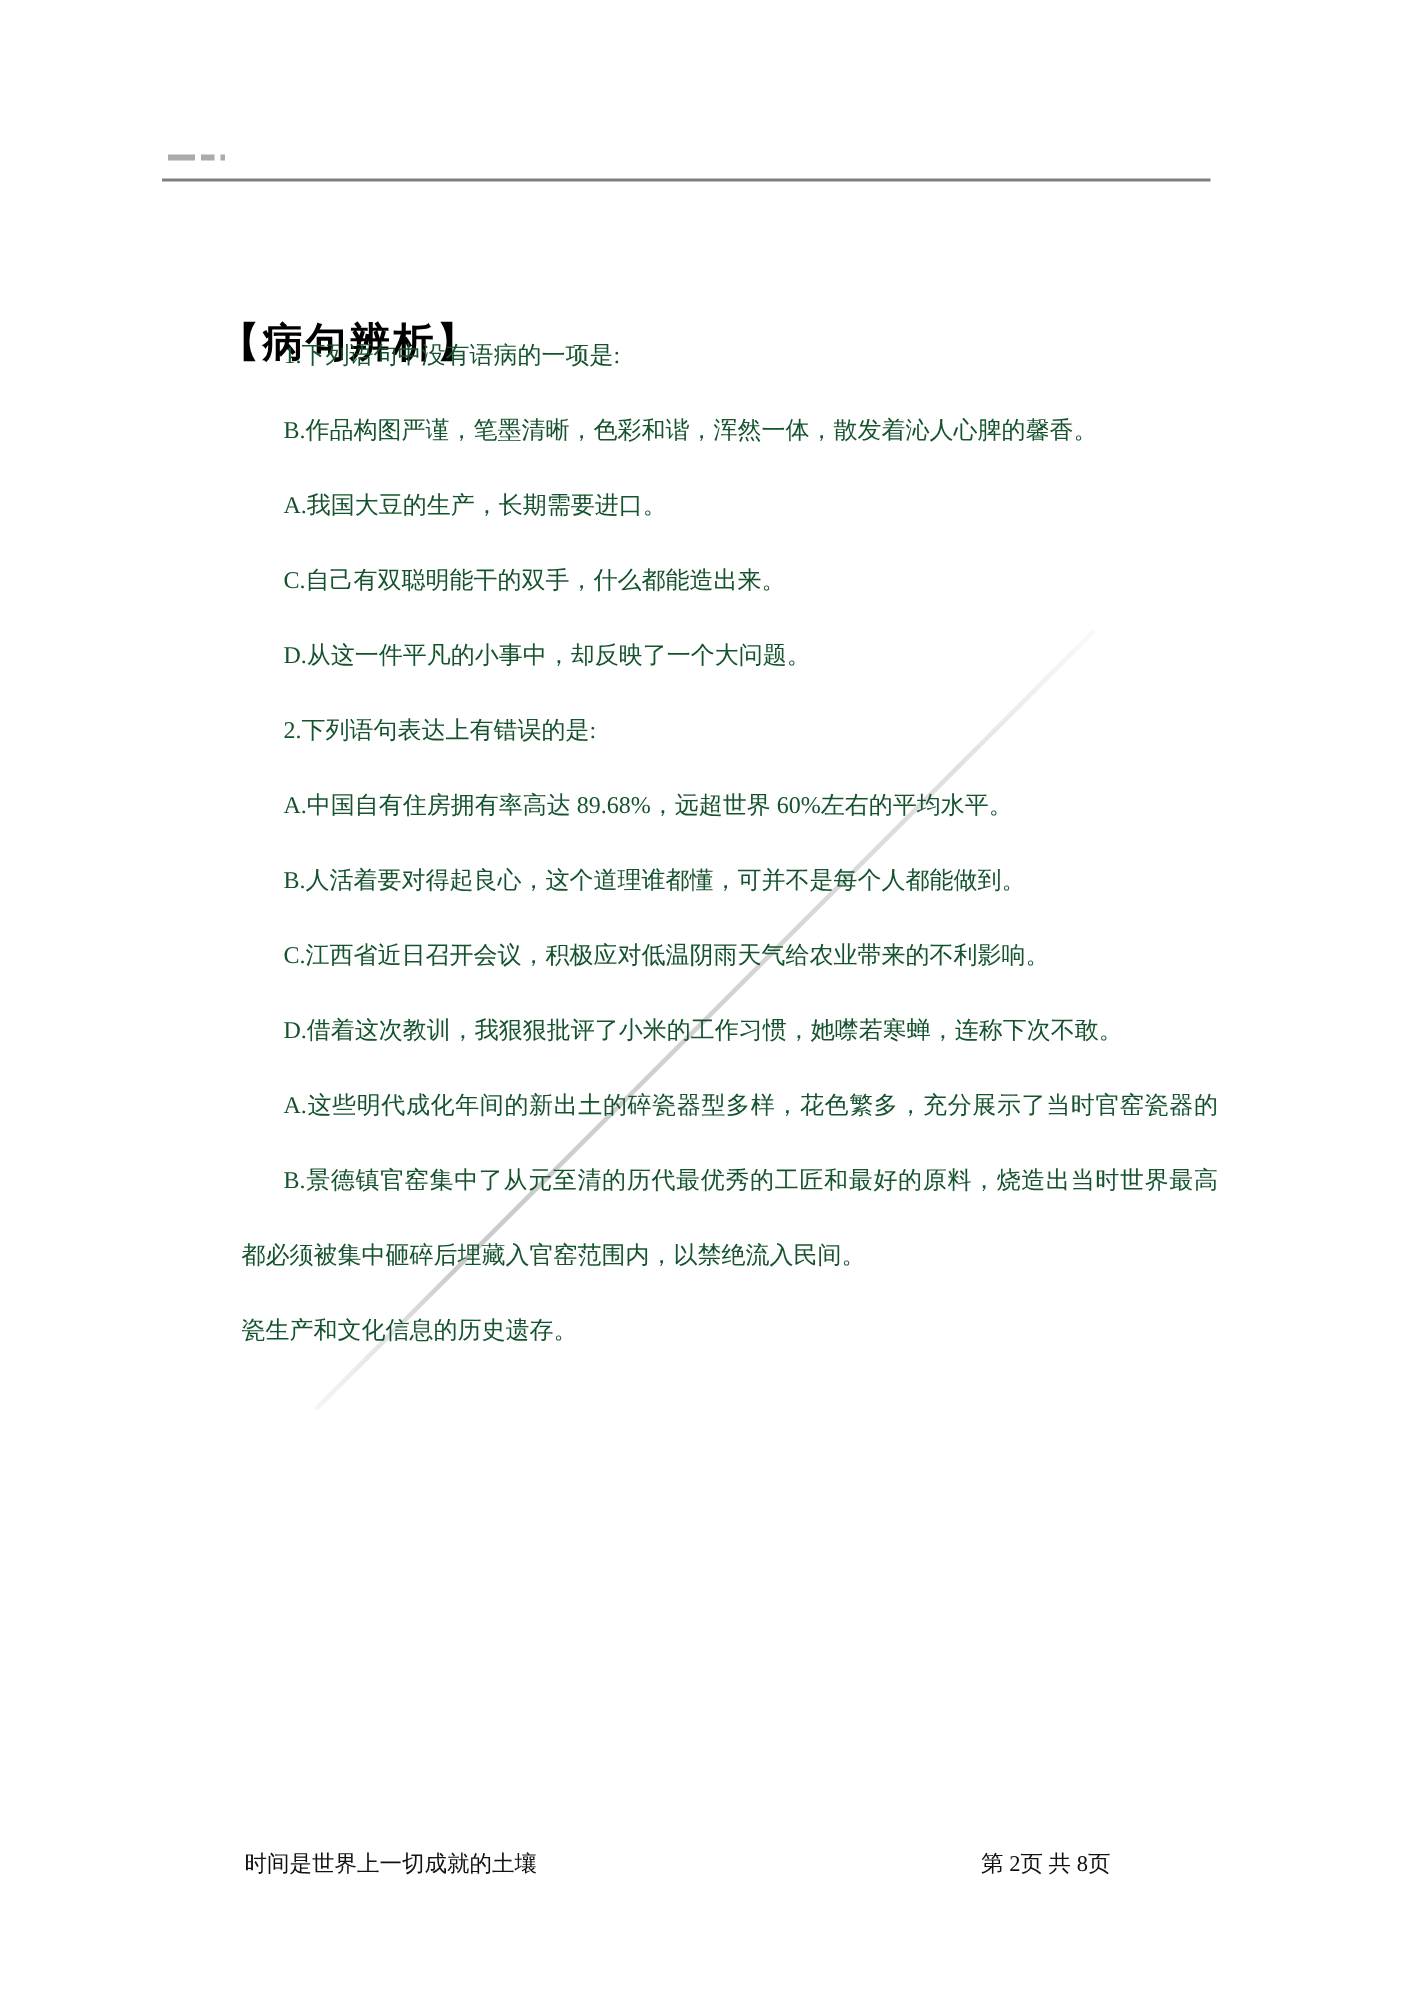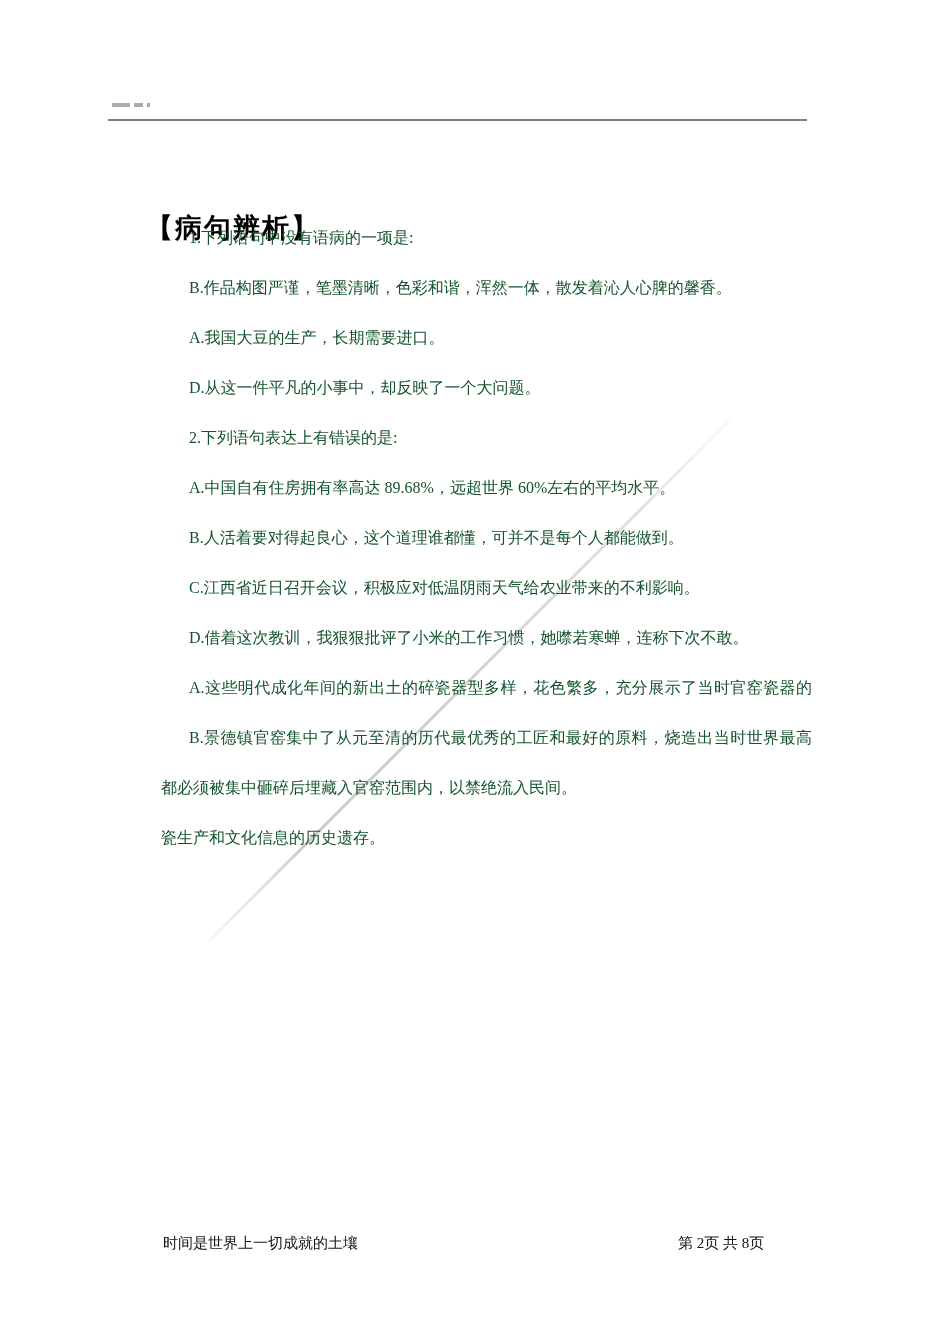--- a/index.html
+++ b/index.html
@@ -54,21 +54,21 @@
     position:absolute;left:210px;top:420px;
     pointer-events:none;
   }
   
   .footer-left{
     position:absolute;left:140px;top:1233px;
     font-size:15px;line-height:20px;color:#111;margin-left:23px;
   }
   .footer-right{
     position:absolute;left:654px;top:1233px;
-    font-size:15px;line-height:20px;color:#111;margin-left:24px;
+    font-size:15px;line-height:20px;color:#111;
   }
 </style>
 </head>
 <body>
 
 <div class="page">
 
   <div class="fineprint">
     <span class="mark m1"></span>
     <span class="mark m2"></span>
@@ -89,20 +89,21 @@
     </defs>
     <line x1="520" y1="0" x2="0" y2="520" stroke="url(#wg)" stroke-width="3"></line>
   </svg>
 
   <div class="title">【病句辨析】</div>
 
   <div class="doc">
     <div class="line indent">1.下列语句中没有语病的一项是:</div>
     <div class="line indent">B.作品构图严谨，笔墨清晰，色彩和谐，浑然一体，散发着沁人心脾的馨香。</div>
     <div class="line indent">A.我国大豆的生产，长期需要进口。</div>
+    <div class="line indent">C.自己有双聪明能干的双手，什么都能造出来。</div>
     <div class="line indent">D.从这一件平凡的小事中，却反映了一个大问题。</div>
     <div class="line indent">2.下列语句表达上有错误的是:</div>
     <div class="line indent">A.中国自有住房拥有率高达 89.68%，远超世界 60%左右的平均水平。</div>
     <div class="line indent">B.人活着要对得起良心，这个道理谁都懂，可并不是每个人都能做到。</div>
     <div class="line indent">C.江西省近日召开会议，积极应对低温阴雨天气给农业带来的不利影响。</div>
     <div class="line indent">D.借着这次教训，我狠狠批评了小米的工作习惯，她噤若寒蝉，连称下次不敢。</div>
     <div class="line indent stretch">A.这些明代成化年间的新出土的碎瓷器型多样，花色繁多，充分展示了当时官窑瓷器的</div>
     <div class="line indent stretch">B.景德镇官窑集中了从元至清的历代最优秀的工匠和最好的原料，烧造出当时世界最高</div>
     <div class="line">都必须被集中砸碎后埋藏入官窑范围内，以禁绝流入民间。</div>
     <div class="line">瓷生产和文化信息的历史遗存。</div>

